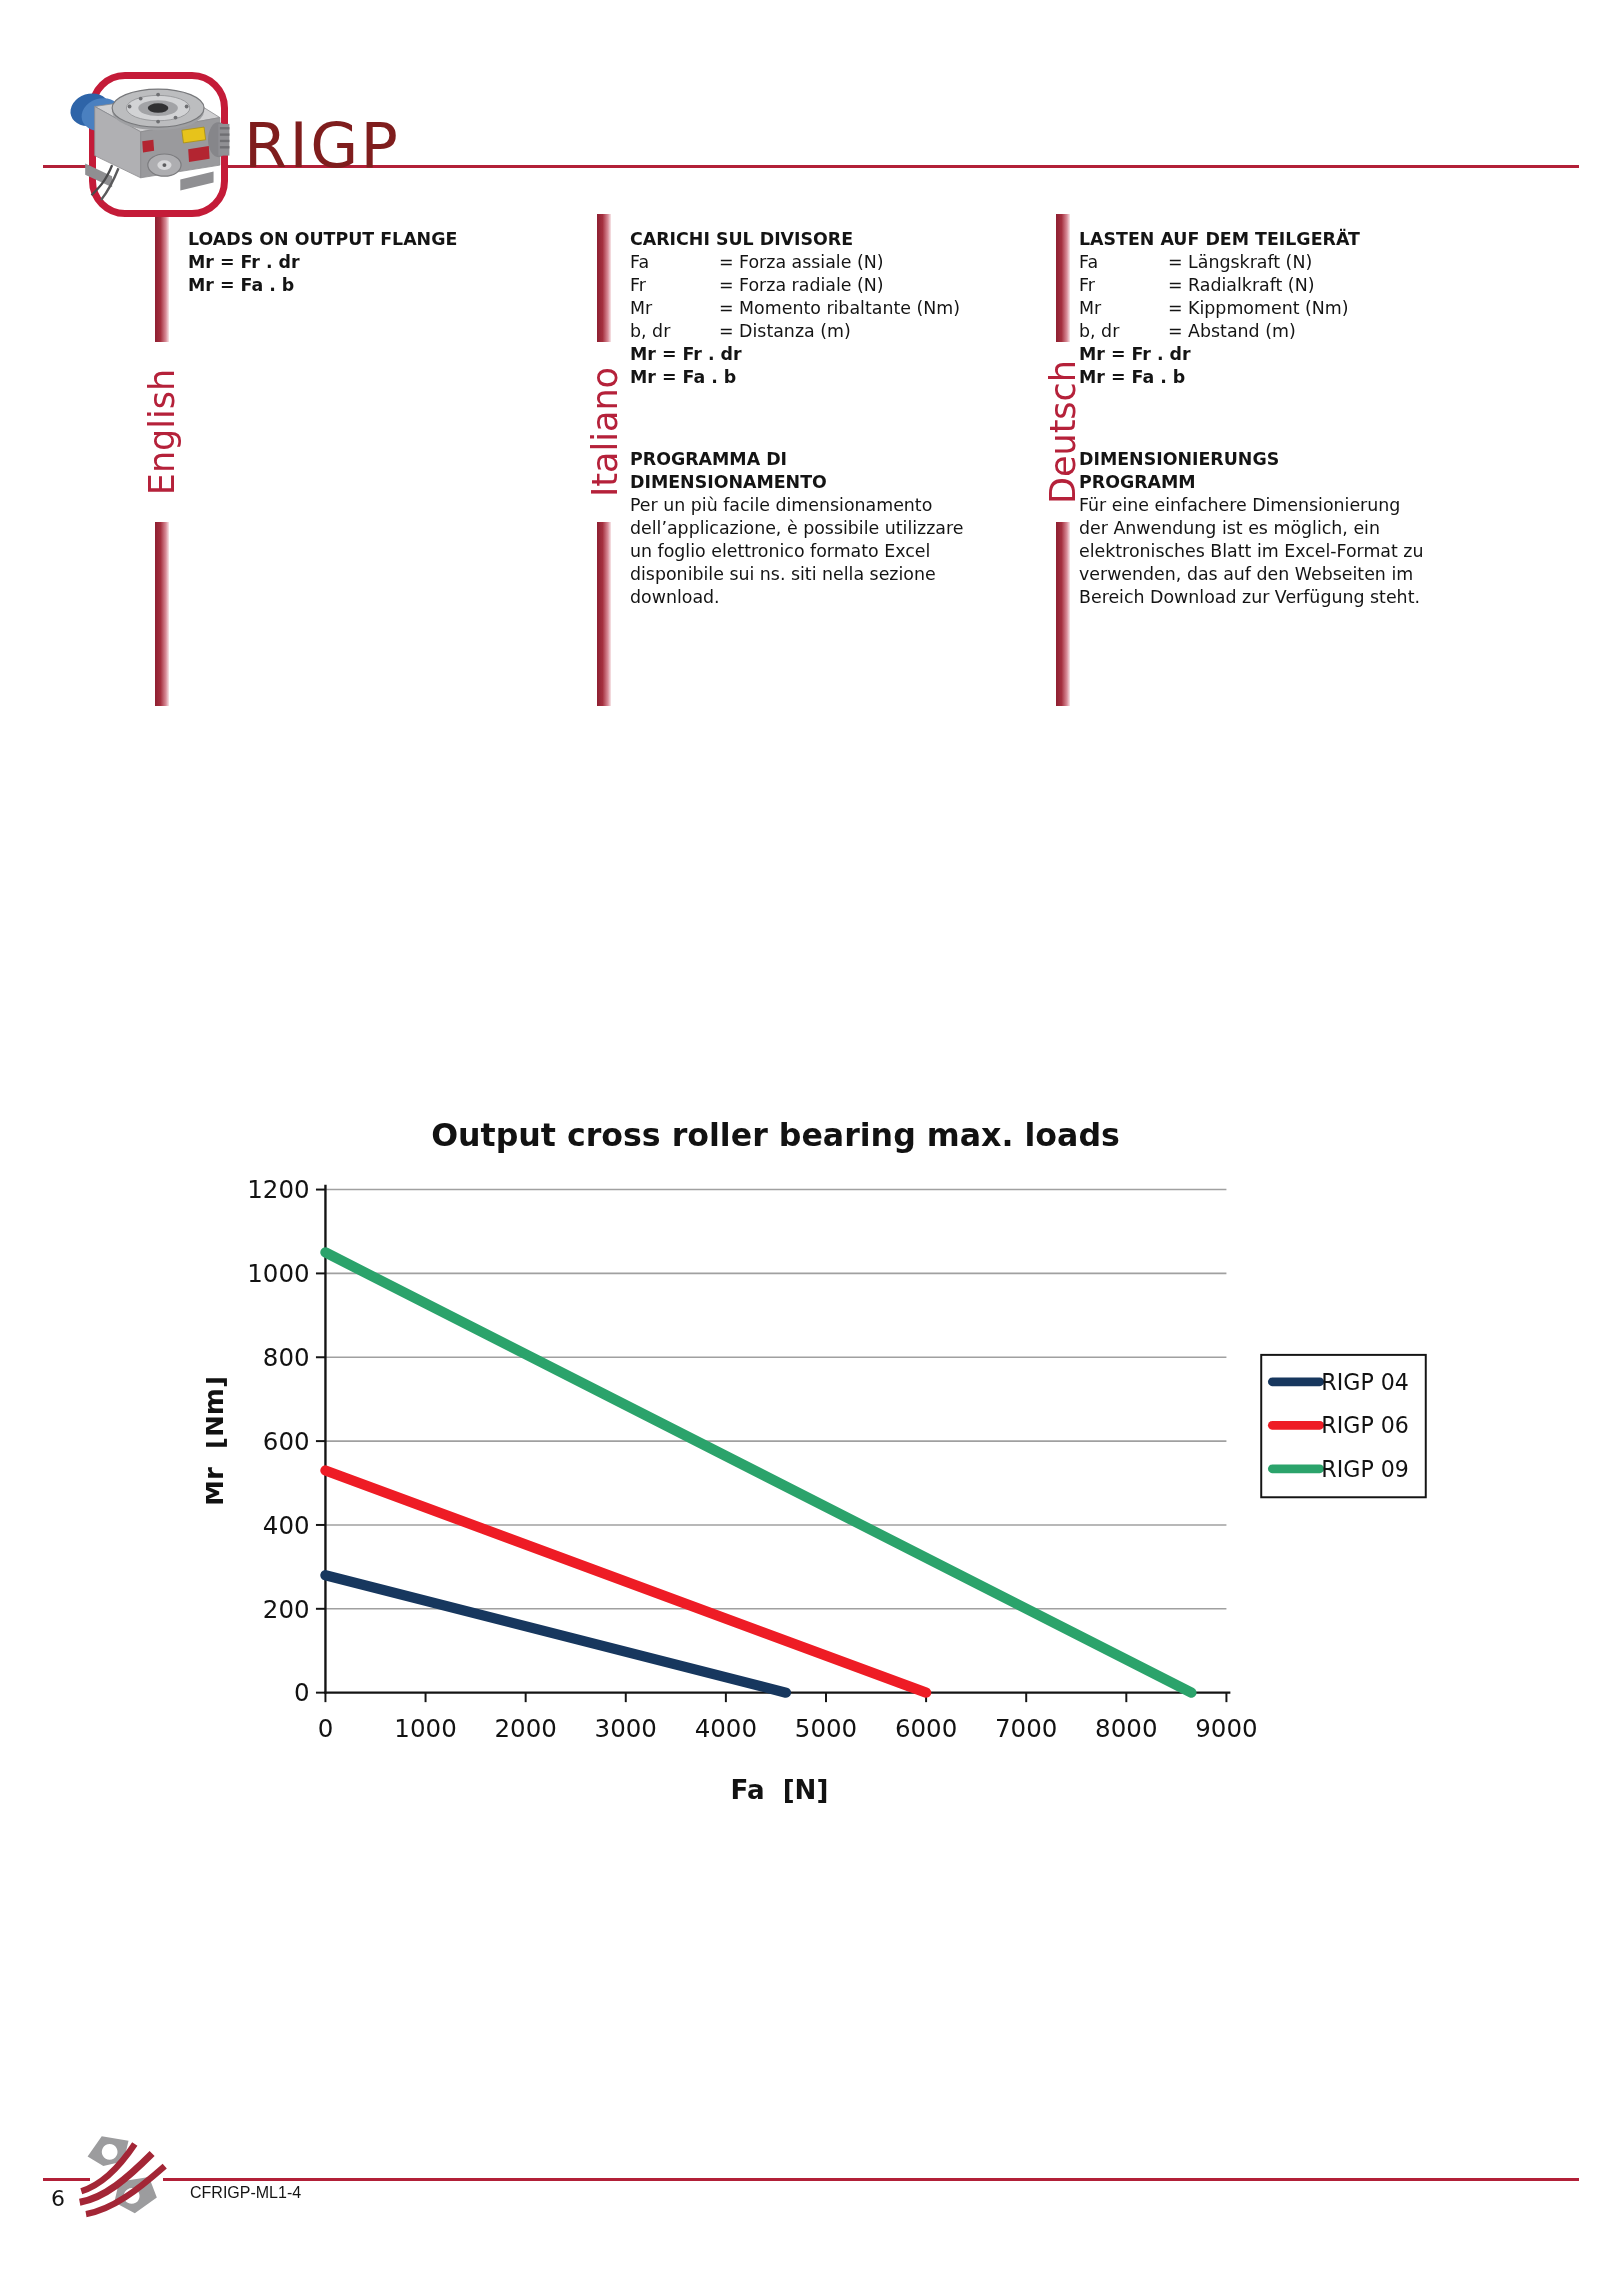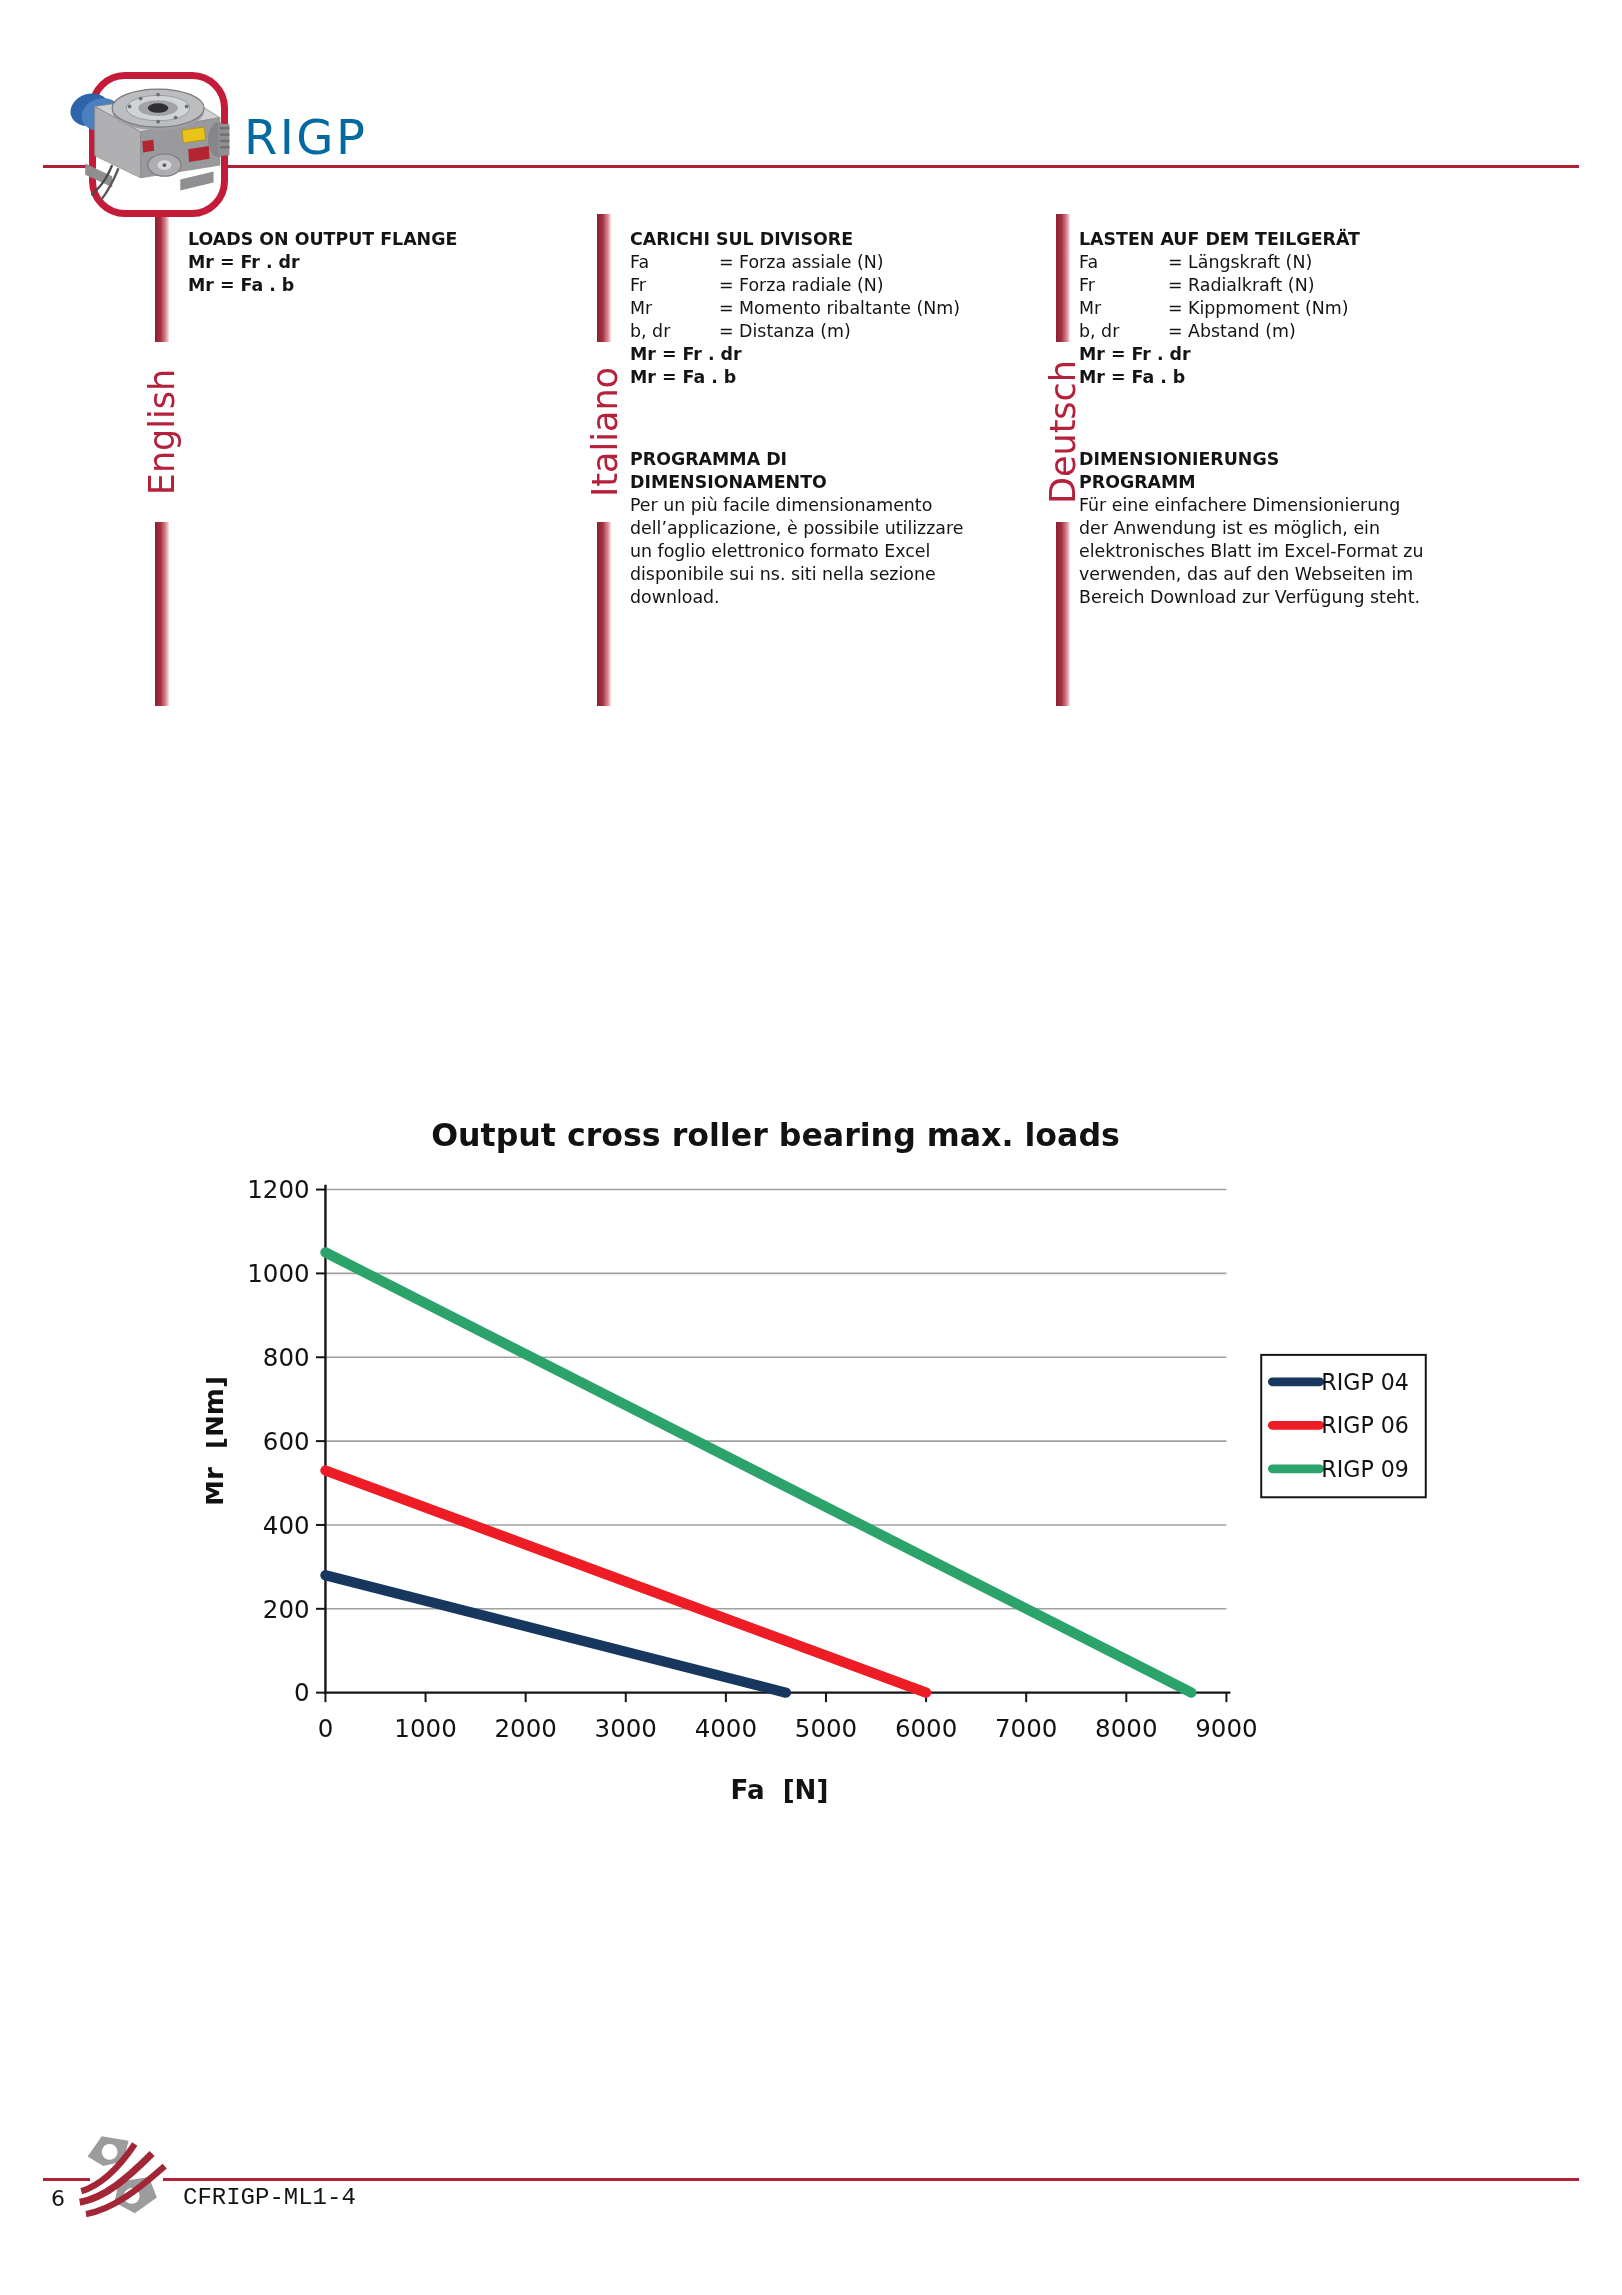--- a/index.html
+++ b/index.html
@@ -3,38 +3,38 @@
 <meta charset="utf-8">
 <style>
   html,body{margin:0;padding:0;background:#ffffff;}
   .page{position:relative;width:1623px;height:2295px;background:#ffffff;overflow:hidden;
         font-family:"DejaVu Sans",sans-serif;color:#141414;}
   .hr-red{position:absolute;height:3.2px;background:#b22038;}
   
   .logo-box{position:absolute;left:89px;top:72px;width:125px;height:131px;background:#ffffff;
             border:7.1px solid #c41b38;border-radius:36px;z-index:2;}
   .product-photo{position:absolute;left:63px;top:44px;width:168px;height:163px;z-index:3;}
-  .rigp-title{position:absolute;left:244px;top:109px;font-size:48px;color:#0369a1;letter-spacing:2.4px;z-index:1;}
+  .rigp-title{position:absolute;left:244px;top:109px;font-size:62px;color:#7f1d1d;letter-spacing:2.4px;z-index:1;}
   
   .vbar{position:absolute;width:13.5px;background:linear-gradient(to right,#8e1f31 0%,#a5303f 40%,#d98d99 78%,#f7e6e8 100%);}
   .lang-label{position:absolute;width:190px;height:38px;line-height:38px;text-align:center;
               font-size:35px;color:#b5213a;transform:rotate(-90deg);}
   .lang-col{position:absolute;top:228px;width:380px;}
   .col-title,.sw-title-line,.formula-line{font-weight:bold;}
   .col-title,.def-row,.formula-line,.sw-title-line,.body-line{font-size:17.4px;line-height:23px;white-space:nowrap;}
   .term{display:inline-block;width:89px;}
   .sw-block{margin-top:59px;}
   
   .chart-wrap{position:absolute;left:206px;top:1100px;width:1234px;height:736px;}
   .chart-wrap svg{display:block;width:1234px;height:736px;}
   .chart-wrap text{font-family:"DejaVu Sans",sans-serif;fill:#121212;}
   
   .footer-logo{position:absolute;left:78px;top:2133px;width:90px;height:85px;z-index:2;}
   .page-num{position:absolute;left:51px;top:2186px;font-size:22px;}
-  .footer-code{position:absolute;left:183px;top:2184px;font-size:24px;font-family:Liberation Mono, monospace;}
+  .footer-code{position:absolute;left:190px;top:2184px;font-size:16px;font-family:Liberation Sans, sans-serif;}
 </style>
 </head>
 <body>
 
 <div class="page">
 
   <div class="hr-red" style="left:43px;top:165px;width:1536px;z-index:1;"></div>
   <div class="logo-box"></div>
   <svg class="product-photo" viewBox="0 0 212 204">
     <ellipse cx="34" cy="82" rx="25" ry="20" fill="#2e64a8" transform="rotate(-18 34 82)"></ellipse>

